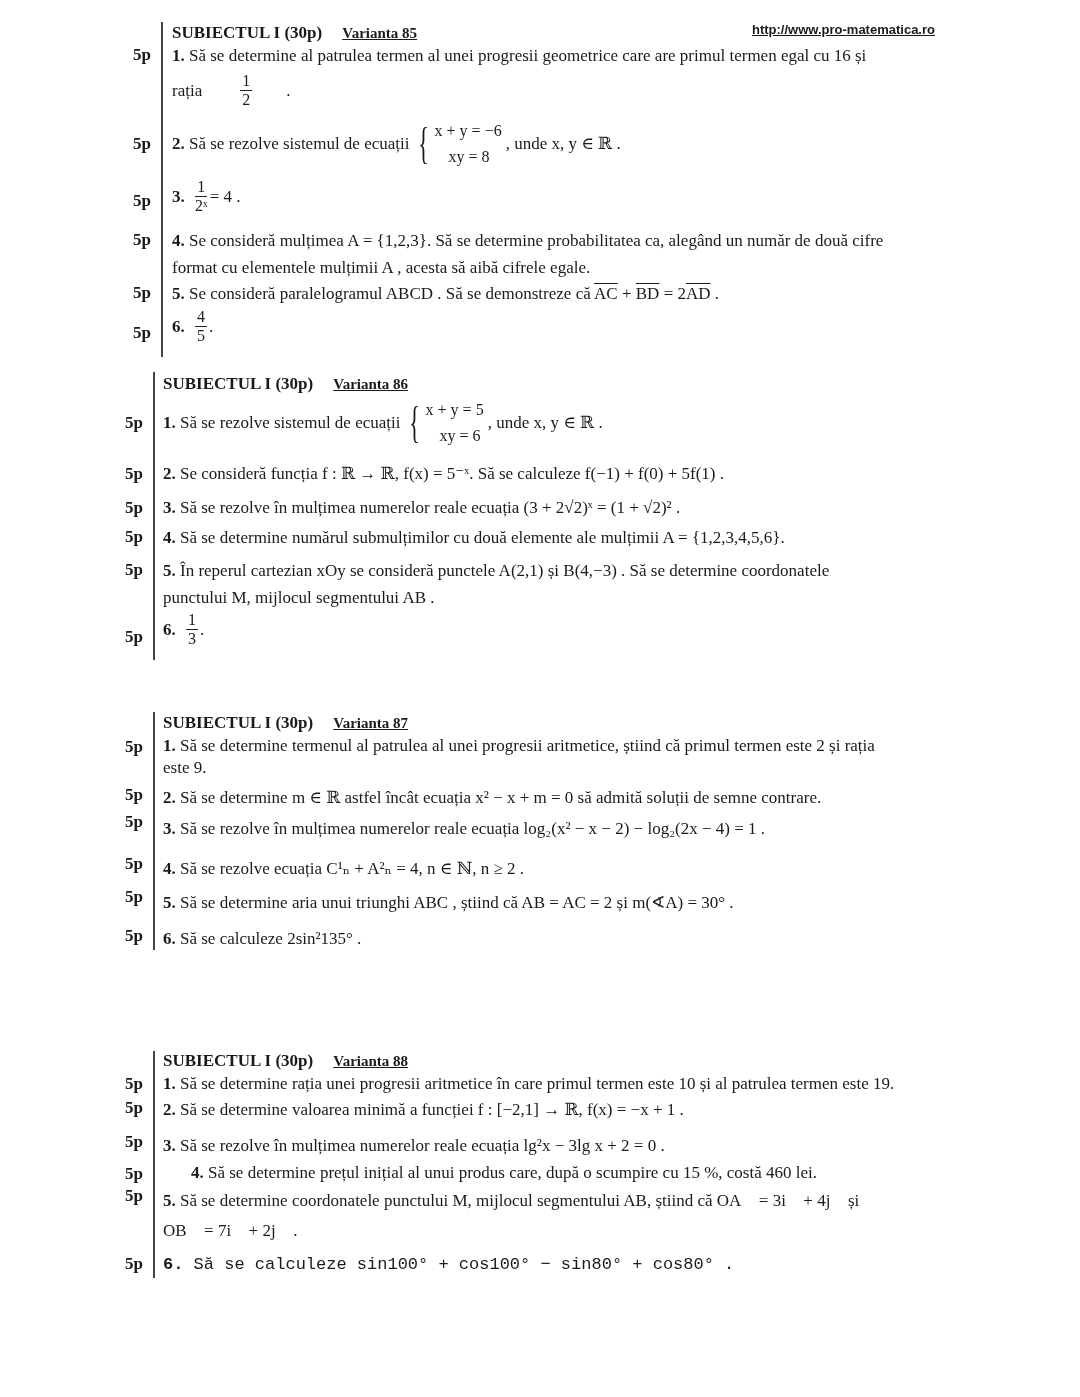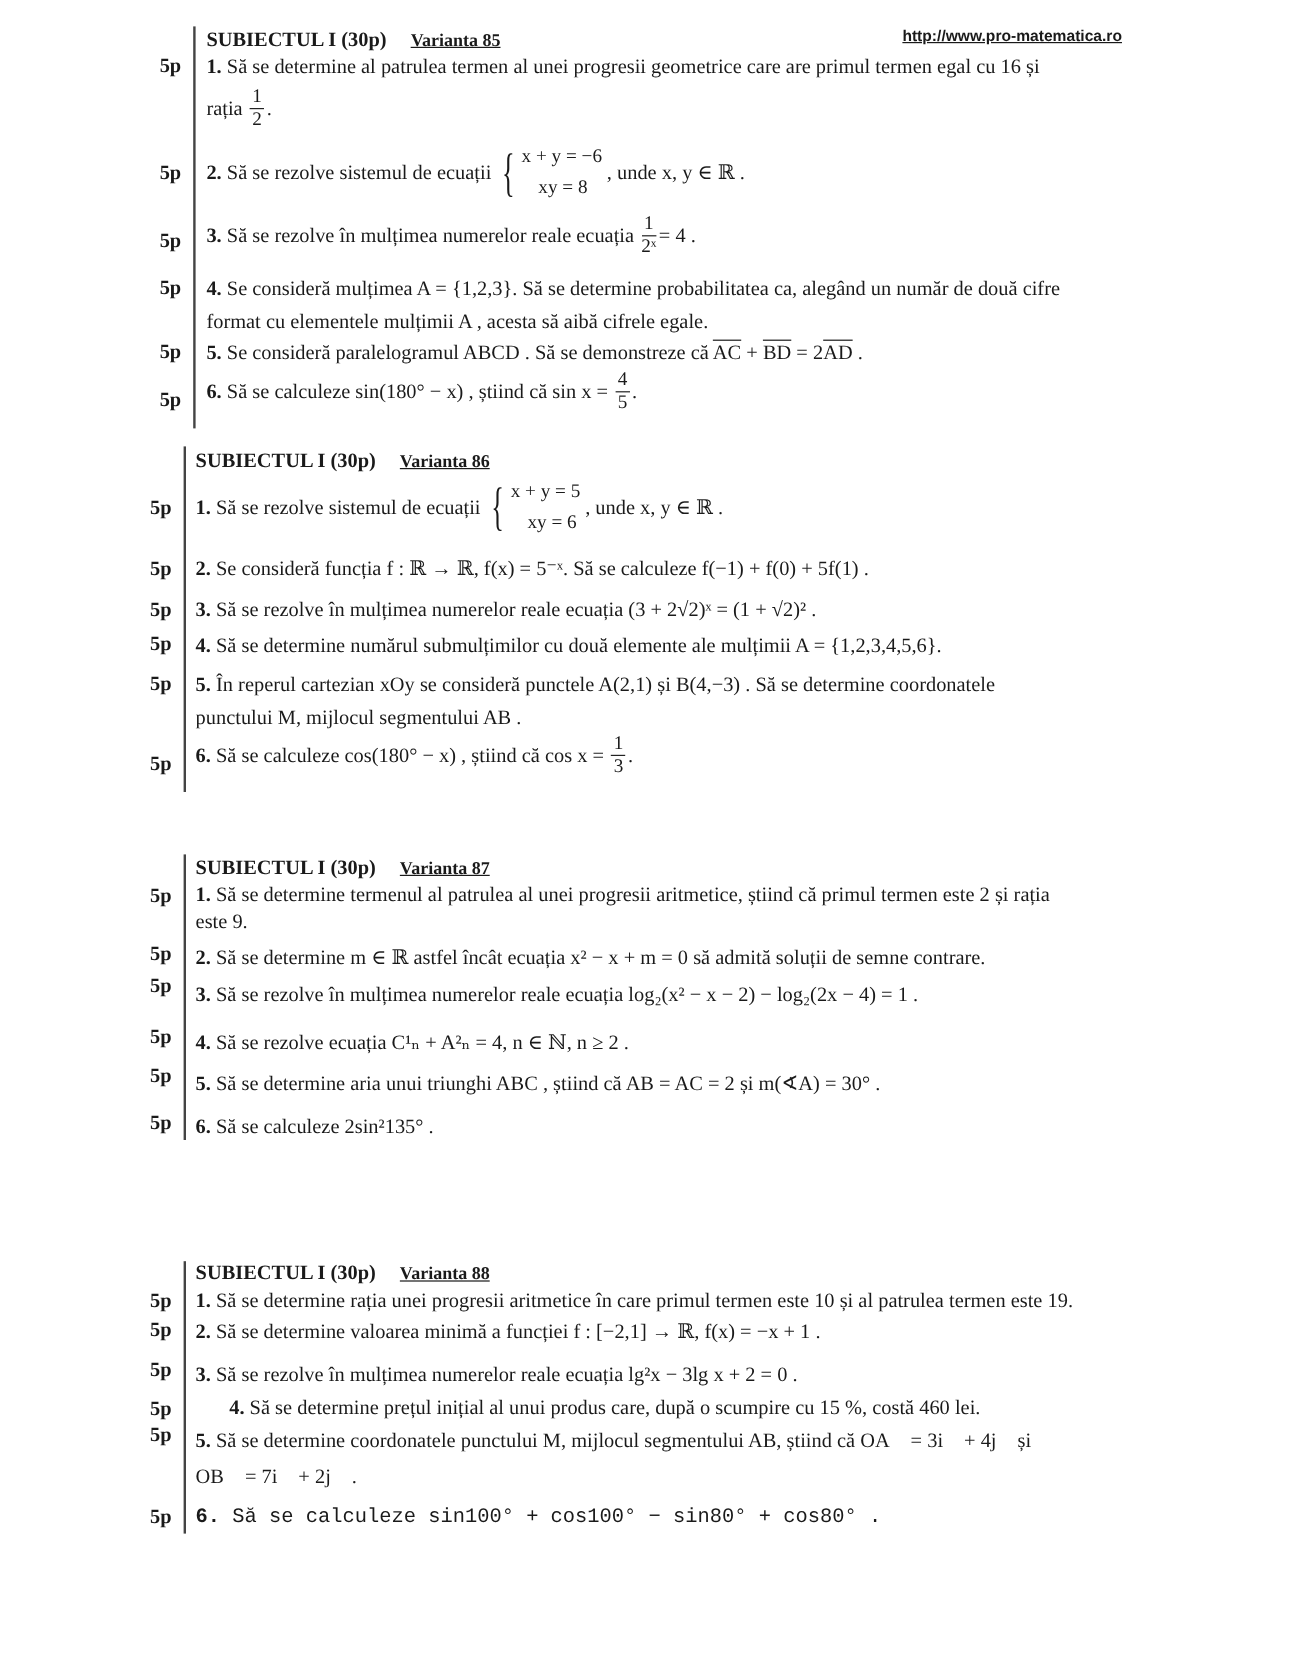--- a/index.html
+++ b/index.html
@@ -26,21 +26,21 @@
 
 <div class="bar" style="left:161px; top:22px; height:335px;"></div>
 <div class="txt" style="left:172px; top:20px;">
   <span class="hdr">SUBIECTUL I (30p)</span><span class="var">Varianta 85</span>
 </div>
 
 <div class="pts" style="left:111px; top:45px;">5p</div>
 <div class="txt" style="left:172px; top:43px;">
   <b class="n">1.</b> <span>Să se determine al patrulea termen al unei progresii geometrice care are primul termen egal cu 16 și</span>
 </div>
-<div class="txt" style="left:172px; top:72px; display:flex; align-items:center;">
+<div class="txt" style="left:172px; top:72px; display:flex; align-items:center;gap:32px;">
   <span>rația</span>
   <span class="frac" style="margin-left:6px;">
       <span class="num">1</span>
       <span>2</span>
     </span>
   <span>.</span>
 </div>
 
 <div class="pts" style="left:111px; top:134px;">5p</div>
 <div class="txt" style="left:172px; top:118px; display:flex; align-items:center;">
@@ -50,42 +50,42 @@
       <span class="lines">
         <span>x + y = −6</span>
         <span style="padding-left:14px">xy = 8</span>
       </span>
     </span>
   <span>, unde x, y ∈ ℝ .</span>
 </div>
 
 <div class="pts" style="left:111px; top:191px;">5p</div>
 <div class="txt" style="left:172px; top:178px; display:flex; align-items:center;">
-  <b class="n">3.</b>&nbsp;<span>Să se rezolve în mulțimea numerelor reale ecuația</span>
+  <b class="n">3.</b>&nbsp;
   <span class="frac" style="margin-left:6px;">
       <span class="num">1</span>
       <span>2ˣ</span>
     </span>
   <span>= 4 .</span>
 </div>
 
 <div class="pts" style="left:111px; top:230px;">5p</div>
 <div class="txt" style="left:172px; top:228px;">
   <b class="n">4.</b> <span>Se consideră mulțimea  A = {1,2,3}.  Să se determine probabilitatea ca, alegând un număr de două cifre</span>
 </div>
 <div class="txt" style="left:172px; top:255px;">format cu elementele mulțimii  A , acesta să aibă cifrele egale.</div>
 
 <div class="pts" style="left:111px; top:283px;">5p</div>
 <div class="txt" style="left:172px; top:281px;">
   <b class="n">5.</b> <span>Se consideră paralelogramul  ABCD . Să se demonstreze că </span><span class="vec">AC</span> + <span class="vec">BD</span> = 2<span class="vec">AD</span> <span>.</span>
 </div>
 
 <div class="pts" style="left:111px; top:323px;">5p</div>
 <div class="txt" style="left:172px; top:308px; display:flex; align-items:center;">
-  <b class="n">6.</b>&nbsp;<span>Să se calculeze  sin(180° − x) , știind că  sin x =</span>
+  <b class="n">6.</b>&nbsp;
   <span class="frac" style="margin-left:6px;">
       <span class="num">4</span>
       <span>5</span>
     </span>
   <span>.</span>
 </div>
 
 <div class="bar" style="left:153px; top:372px; height:288px;"></div>
 <div class="txt" style="left:163px; top:371px;">
   <span class="hdr">SUBIECTUL I (30p)</span><span class="var">Varianta 86</span>
@@ -112,21 +112,21 @@
 
 <div class="pts" style="left:103px; top:527px;">5p</div>
 <div class="txt" style="left:163px; top:525px;"><b class="n">4.</b> <span>Să se determine numărul submulțimilor cu două elemente ale mulțimii A = {1,2,3,4,5,6}.</span></div>
 
 <div class="pts" style="left:103px; top:560px;">5p</div>
 <div class="txt" style="left:163px; top:558px;"><b class="n">5.</b> <span>În reperul cartezian  xOy  se consideră punctele  A(2,1)  și  B(4,−3) . Să se determine coordonatele</span></div>
 <div class="txt" style="left:163px; top:585px;">punctului M, mijlocul segmentului  AB .</div>
 
 <div class="pts" style="left:103px; top:627px;">5p</div>
 <div class="txt" style="left:163px; top:611px; display:flex; align-items:center;">
-  <b class="n">6.</b>&nbsp;<span>Să se calculeze  cos(180° − x) , știind că  cos x =</span>
+  <b class="n">6.</b>&nbsp;
   <span class="frac" style="margin-left:6px;">
       <span class="num">1</span>
       <span>3</span>
     </span>
   <span>.</span>
 </div>
 
 <div class="bar" style="left:153px; top:712px; height:238px;"></div>
 <div class="txt" style="left:163px; top:710px;">
   <span class="hdr">SUBIECTUL I (30p)</span><span class="var">Varianta 87</span>

